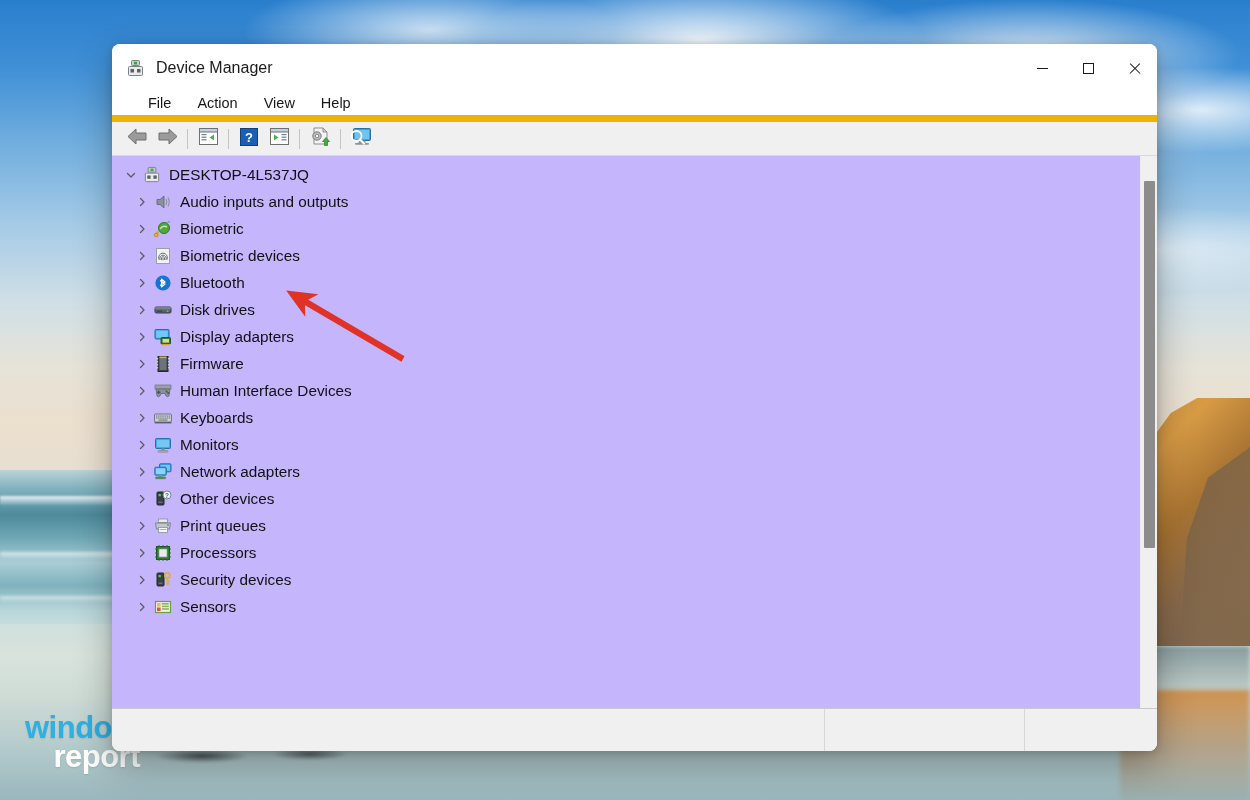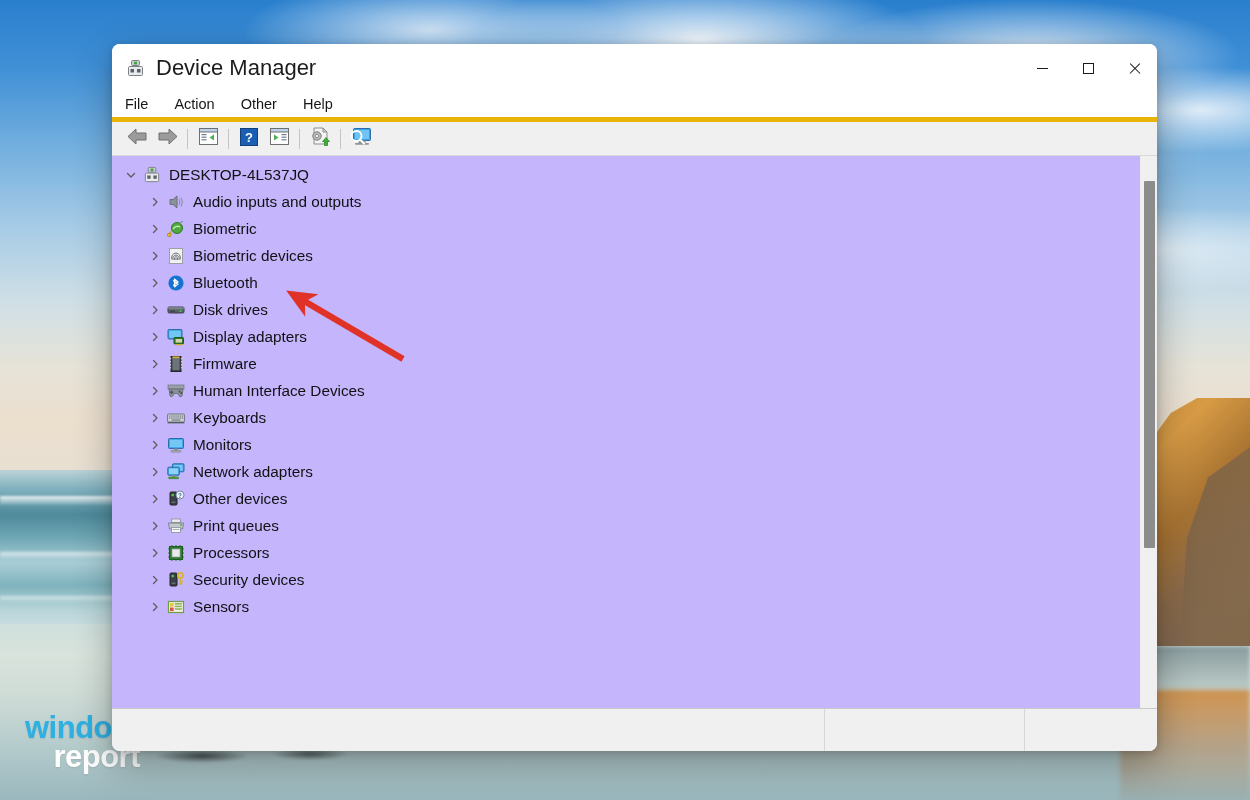--- a/index.html
+++ b/index.html
@@ -149,21 +149,21 @@
     background: #ffffff;
     display: flex; align-items: center;
     position: relative;
   }
   #title-icon {
     margin-left: 13px; width: 20px; height: 20px;
     display: flex; align-items: center; justify-content: center;
   }
   #title-text {
     margin-left: 11px;
-    font-size: 22px; color: #1b1b1b;
+    font-size: 16px; color: #1b1b1b;
   }
   .win-btns { position: absolute; right: 0; top: 0; height: 48px; display: flex; }
   .win-btn {
     width: 46px; height: 48px;
     display: flex; align-items: center; justify-content: center;
     cursor: default;
   }
   .wb-min { width: 11px; height: 1px; background: #1b1b1b; }
   .wb-max { width: 11px; height: 11px; border: 1.3px solid #1b1b1b; }
   .wb-close {
@@ -174,22 +174,22 @@
     width: 14px; height: 1.4px; background: #1b1b1b;
   }
   .wb-close:before { transform: rotate(45deg); }
   .wb-close:after { transform: rotate(-45deg); }
 
   
   #menubar {
     height: 30px; flex: 0 0 30px;
     background: #ffffff;
     display: flex; align-items: center;
-    padding-left: 0;
-    border-bottom: 5px solid #eab308;
+    padding-left: 23px;
+    border-bottom: 7px solid #eab308;
   }
   .menu-item {
     font-size: 14.5px; color: #161616;
     padding: 3px 13px 4px 13px;
     border-radius: 3px;
     cursor: default;
   }
 
   
   #toolbar {
@@ -237,21 +237,21 @@
   .chev svg { display: block; }
   .node-ico {
     width: 20px; flex: 0 0 20px; height: 20px;
     display: flex; align-items: center; justify-content: center;
     margin-right: 7px;
   }
   .node-label {
     font-size: 15.3px; color: #111111;
   }
   .root { padding-left: 8px; }
-  .child { padding-left: 32px; }
+  .child { padding-left: 19px; }
 
   
   #scrollbar {
     width: 17px; flex: 0 0 17px;
     background: #f0f0f0;
     position: relative;
     border-left: 1px solid #ececec;
   }
   #scroll-thumb {
     position: absolute;
@@ -331,21 +331,21 @@
         </div>
         <div class="win-btn close">
           <div class="wb-close"></div>
         </div>
       </div>
     </div>
 
     <div id="menubar">
       <div class="menu-item">File</div>
       <div class="menu-item">Action</div>
-      <div class="menu-item">Other</div>
+      <div class="menu-item">View</div>
       <div class="menu-item">Help</div>
     </div>
 
     <div id="toolbar">
 
       <div class="tb-btn">
         <span>
           <svg width="21" height="17" viewBox="0 0 21 17">
             <path d="M9 1 L1 8.5 L9 16 L9 12 L19 12 L19 5 L9 5 Z" fill="#9b9b9b" stroke="#6f6f6f" stroke-width="1" stroke-linejoin="round"></path>
           </svg>

